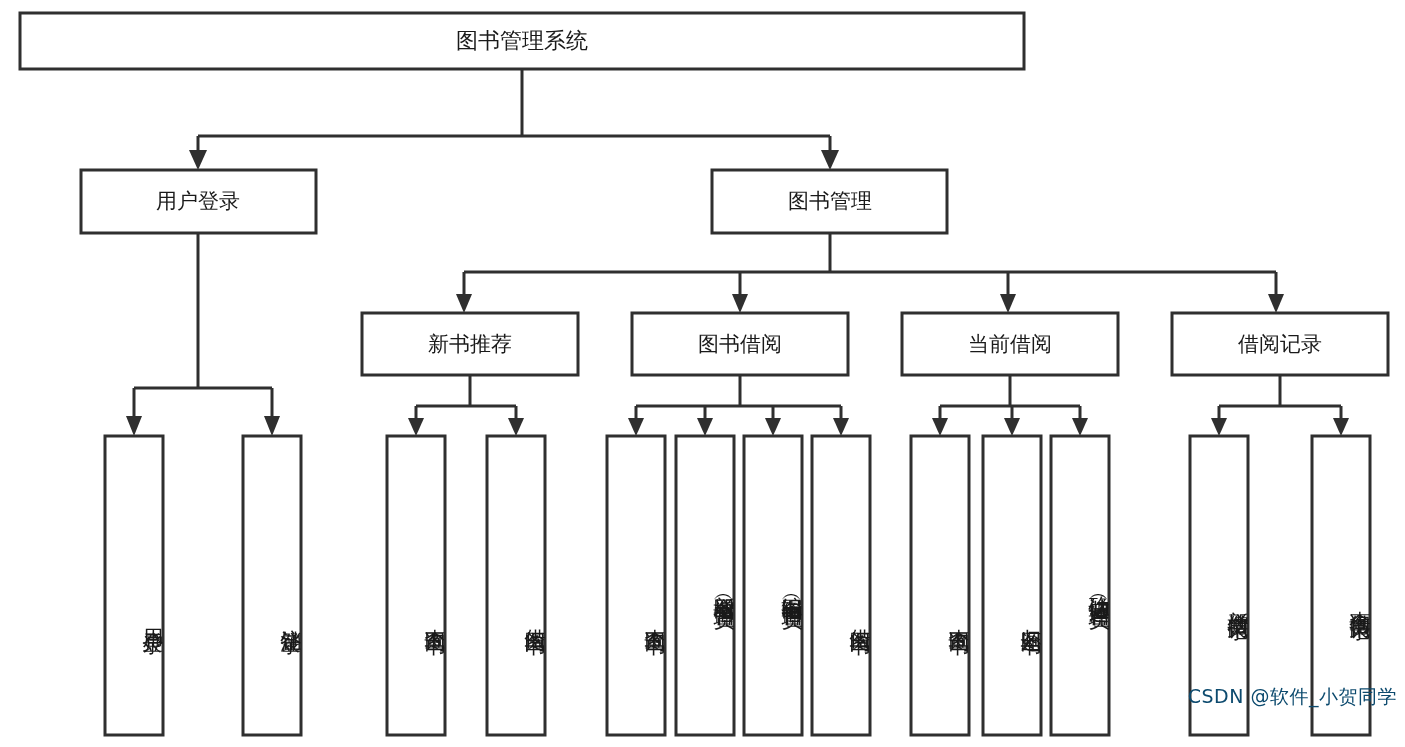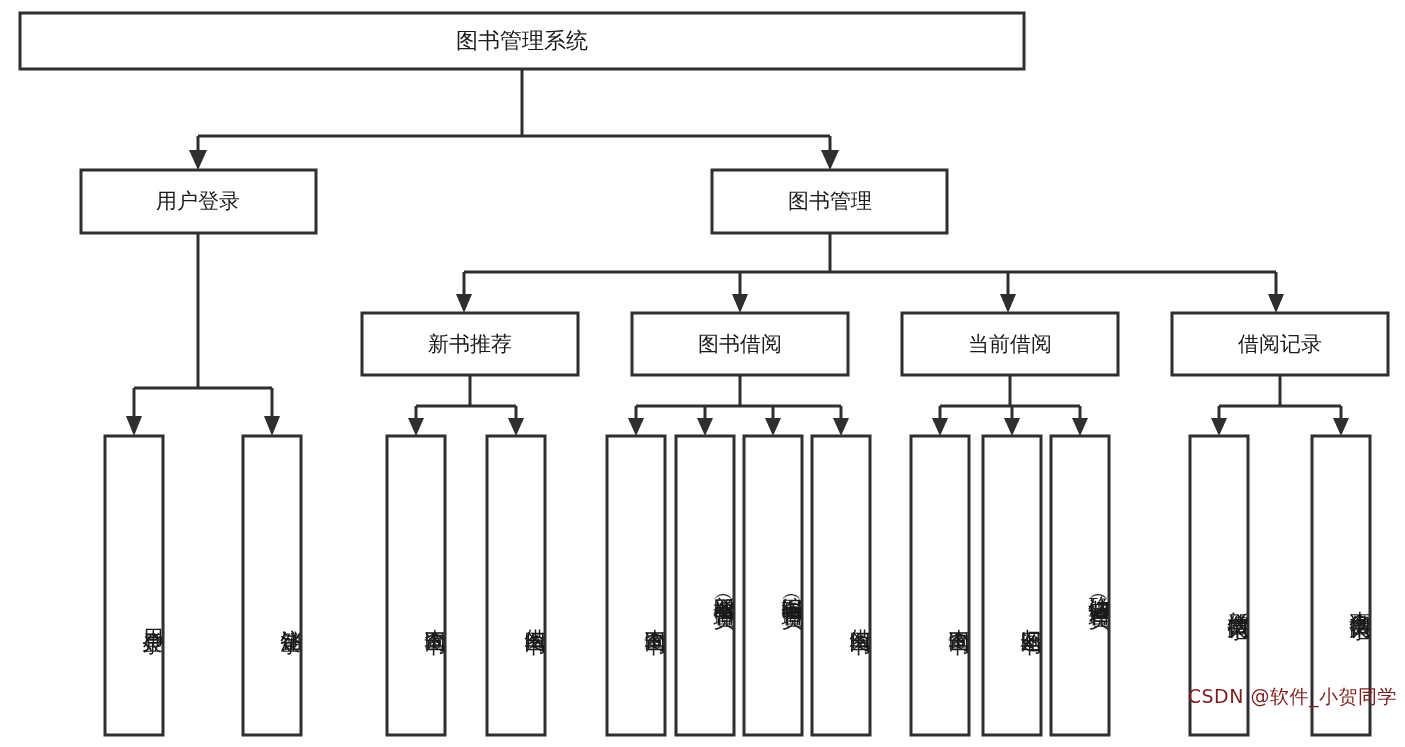--- a/index.html
+++ b/index.html
@@ -64,21 +64,21 @@
     justify-content: center;
     white-space: nowrap;
     pointer-events: none;
   }
   .watermark {
     position: absolute;
     right: 8px;
     bottom: 6px;
     font-family: "DejaVu Sans", "Liberation Sans", sans-serif;
     font-size: 19px;
-    color: #7f1d1d;
+    color: #0c4a6e;
     letter-spacing: 0.5px;
     white-space: nowrap;
   }
 </style>
 </head>
 <body>
 
 <div id="diagram-root">
 
   <svg class="flow" viewBox="0 0 1405 747">

